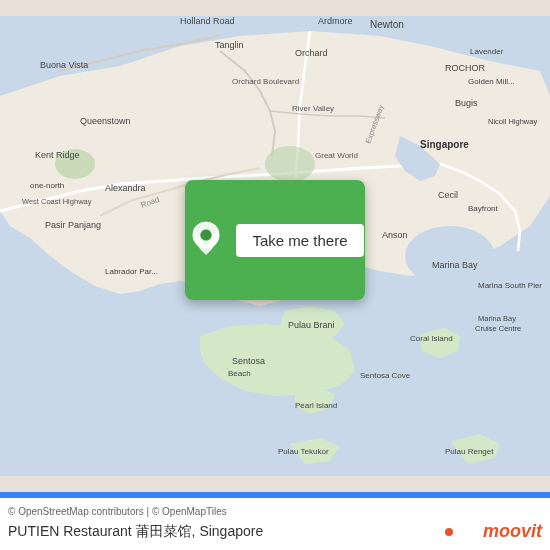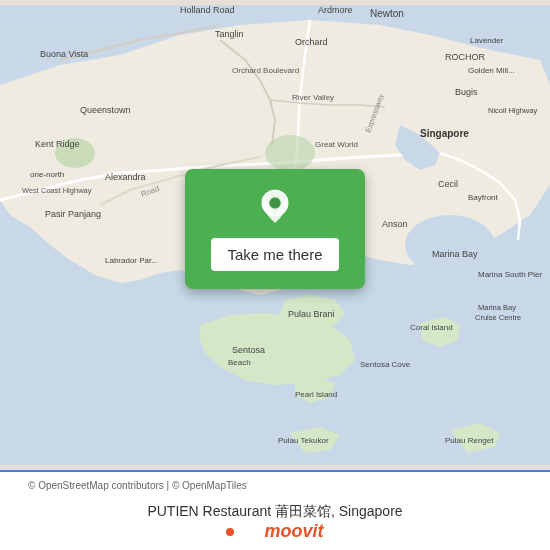--- a/index.html
+++ b/index.html
@@ -36,21 +36,21 @@
     #action-card {
       position: absolute;
       top: 50%;
       left: 50%;
       transform: translate(-50%, -55%);
       background: #4caf50;
       border-radius: 8px;
       width: 180px;
       height: 120px;
       display: flex;
-      flex-direction: column;
+      flex-direction: row;
       align-items: center;
       justify-content: center;
       gap: 10px;
       cursor: pointer;
       box-shadow: 0 4px 12px rgba(0,0,0,0.3);
     }
 
     #pin-icon {
       width: 40px;
       height: 40px;
@@ -63,37 +63,36 @@
       border-radius: 4px;
       padding: 8px 16px;
       font-size: 15px;
       font-weight: 500;
       cursor: pointer;
       white-space: nowrap;
     }
 
     #bottom-bar {
       background: #fff;
-      border-top: 2px solid #3b82f6;
-      padding: 8px 28px;
+      border-top: 6px solid #3b82f6;
+      padding: 8px 8px;
       display: flex;
       flex-direction: column;
-      gap: 12px;
+      gap: 4px;
     }
 
     #attribution {
       font-size: 10px;
       color: #666;
     }
 
     #restaurant-info {
       display: flex;
       align-items: center;
       justify-content: space-between;
-      flex-direction: column;
     }
 
     #restaurant-name {
       font-size: 14px;
       color: #333;
       font-weight: 400;
     }
 
     #moovit-logo {
       display: flex;

